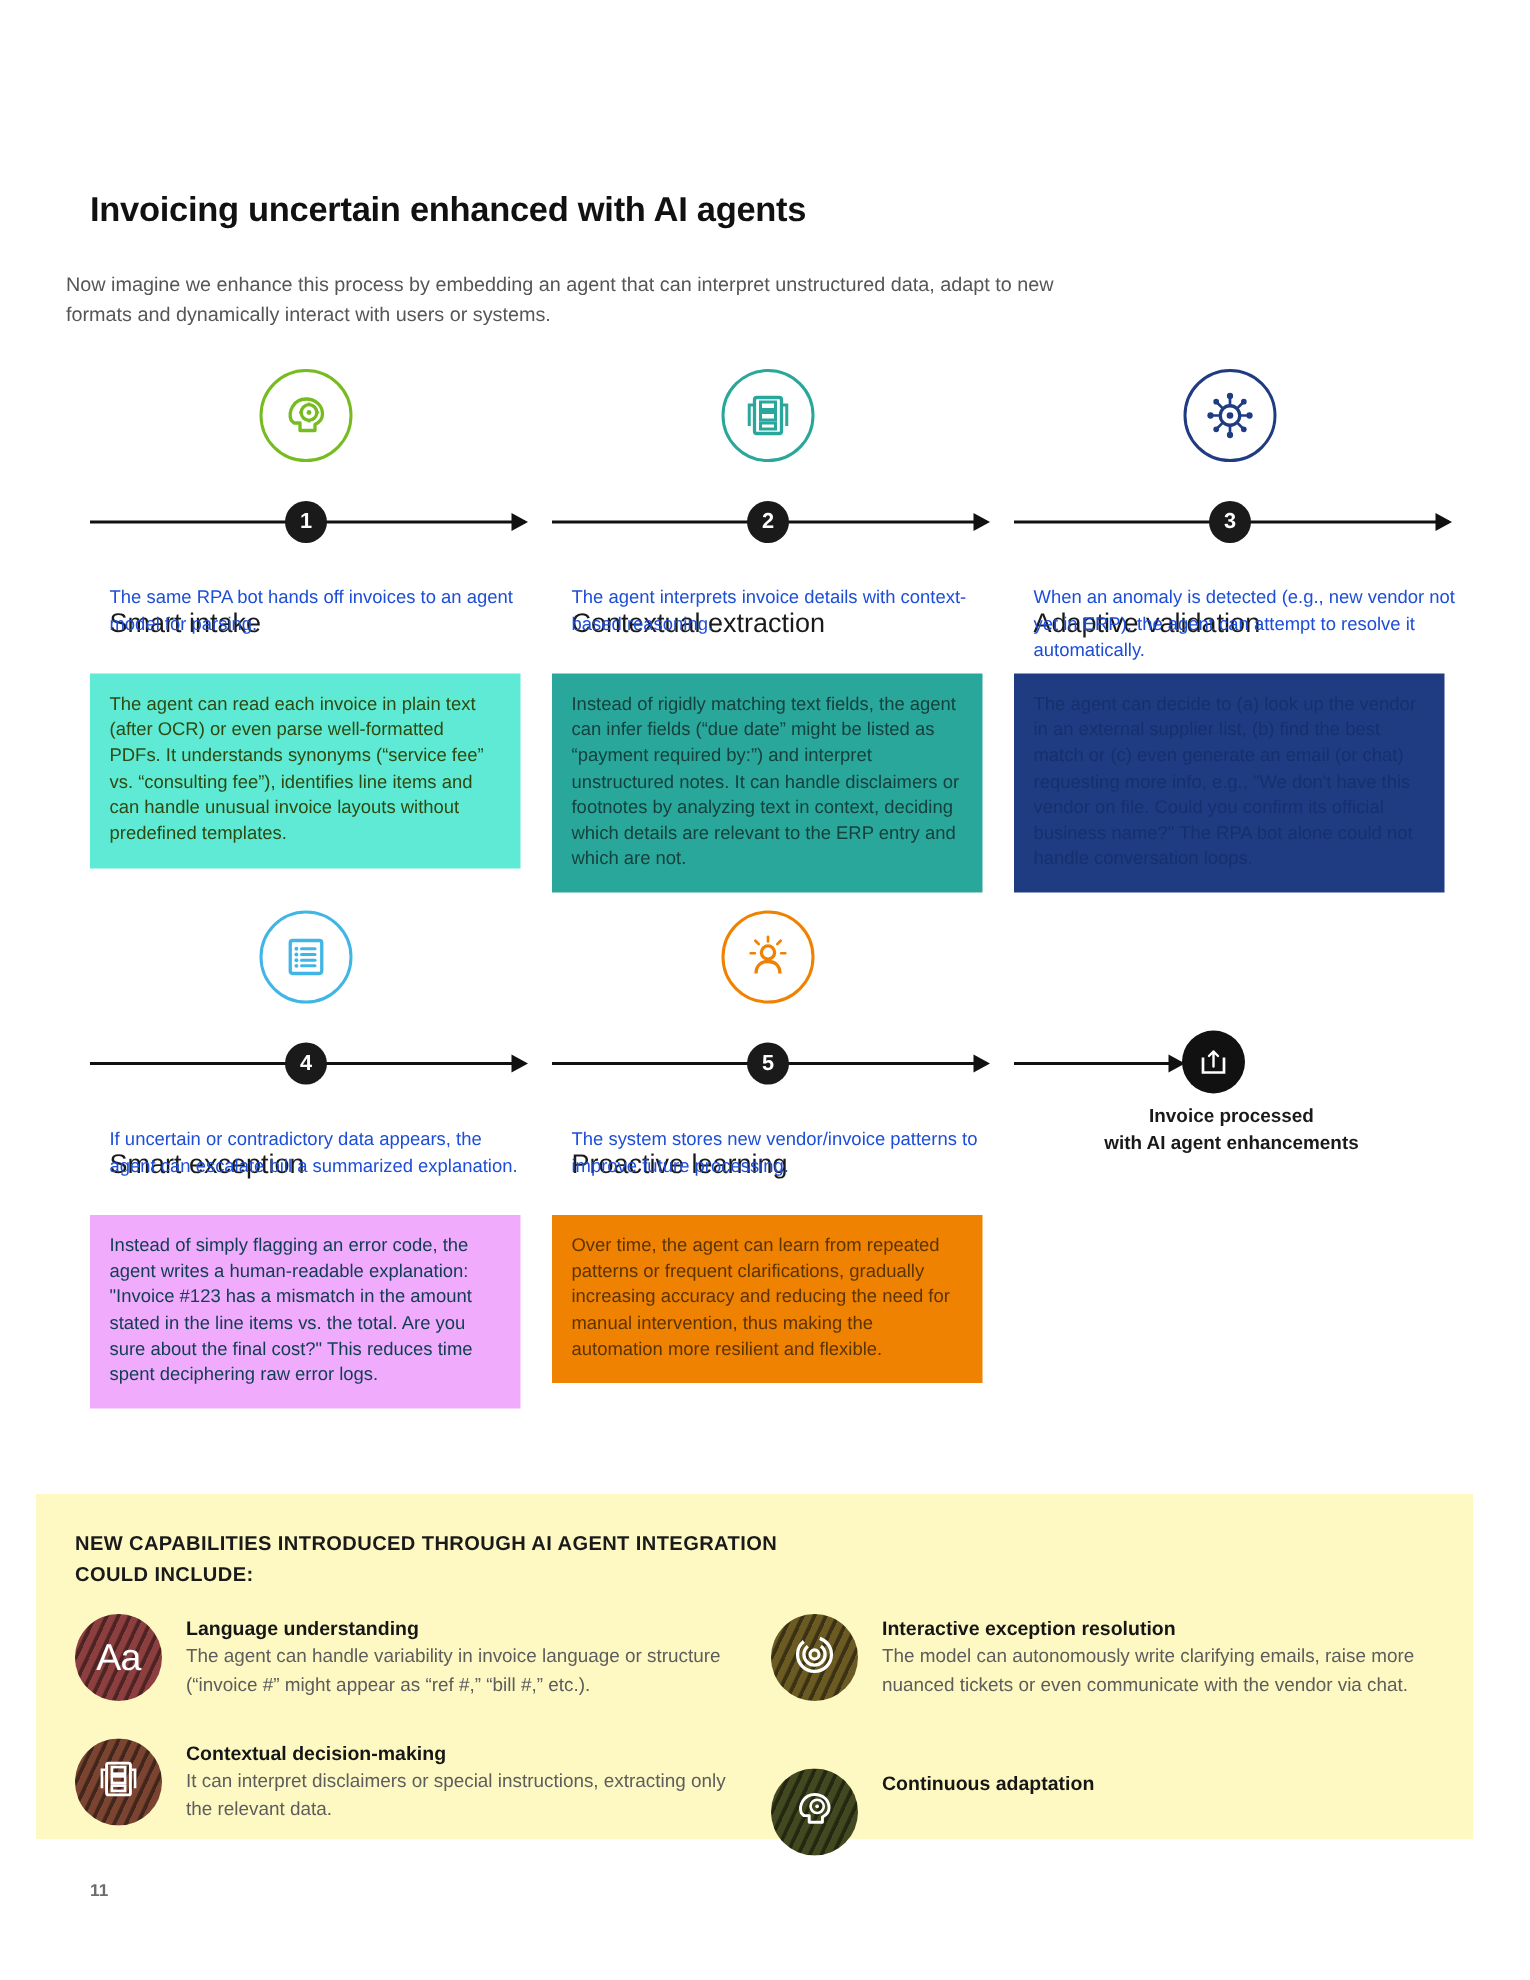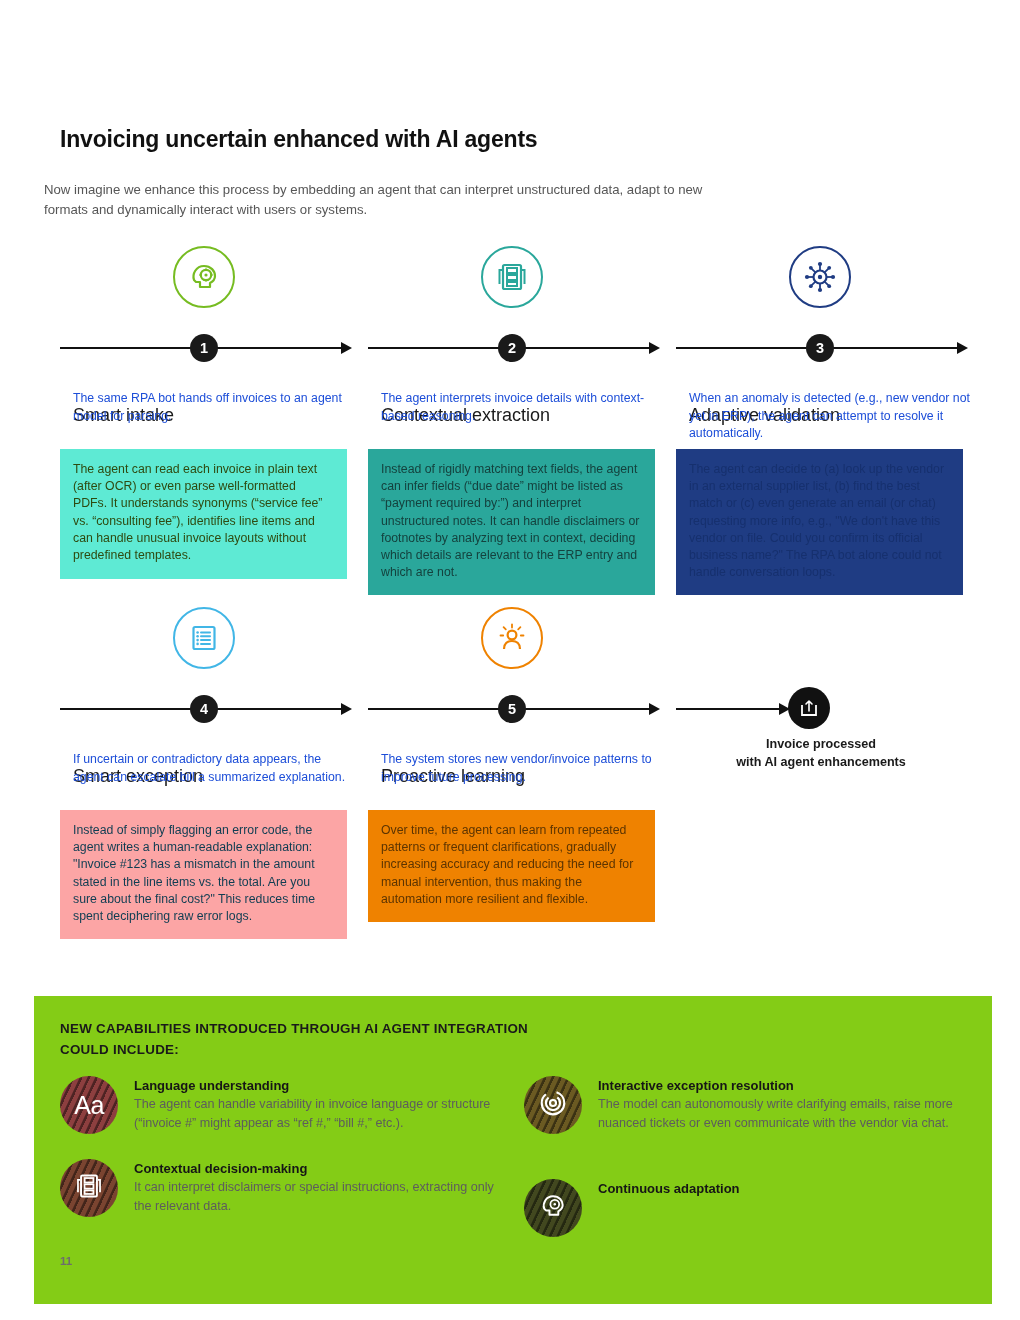--- a/index.html
+++ b/index.html
@@ -101,22 +101,22 @@
     width: 42px; height: 42px; border-radius: 50%; background: #111;
     display: flex; align-items: center; justify-content: center;
   }
   .term-label {
     position: absolute; top: 128px; left: 0; width: 290px; text-align: center;
     font-size: 12.6px; font-weight: bold; line-height: 18px; color: #1a1a1a;
   }
 
   
   .panel {
-    position: absolute; left: 34px; top: 996px; width: 958px; height: 308px;
-    background: #84cc16;
+    position: absolute; left: 24px; top: 996px; width: 958px; height: 230px;
+    background: #fef9c3;
   }
   .panel-title {
     position: absolute; left: 26px; top: 22px; width: 520px;
     font-size: 13.4px; font-weight: bold; letter-spacing: .02em;
     line-height: 21px; color: #1a1a1a; text-transform: uppercase;
   }
   .cap {
     position: absolute; width: 440px; display: flex; gap: 16px;
   }
   .cap-badge {
@@ -257,21 +257,21 @@
           </g>
         </svg>
       </div>
       <div class="arrow-band">
         <div class="arrow-line"></div>
         <div class="arrow-head"></div>
         <div class="num-badge">4</div>
       </div>
       <div class="step-head">Smart exception</div>
       <div class="step-desc">If uncertain or contradictory data appears, the agent can escalate bill a summarized explanation.</div>
-      <div class="callout" id="co4" style="background: #fca5a5; color: rgb(15, 61, 82);">Instead of simply flagging an error code, the agent writes a human-readable explanation: "Invoice #123 has a mismatch in the amount stated in the line items vs. the total. Are you sure about the final cost?" This reduces time spent deciphering raw error logs.</div>
+      <div class="callout" id="co4" style="background: #f0abfc; color: rgb(15, 61, 82);">Instead of simply flagging an error code, the agent writes a human-readable explanation: "Invoice #123 has a mismatch in the amount stated in the line items vs. the total. Are you sure about the final cost?" This reduces time spent deciphering raw error logs.</div>
     </div>
 
     <div class="col c2">
       <div class="icon-circle" id="ic5" style="border-color: rgb(239, 130, 0);">
         <svg width="34" height="34" viewBox="0 0 34 34">
           <circle cx="17" cy="14" r="4.4" fill="none" stroke="#ef8200" stroke-width="2.2"></circle>
           <path d="M9 28 C9 22.5 12.6 20 17 20 C21.4 20 25 22.5 25 28" fill="none" stroke="#ef8200" stroke-width="2.2"></path>
           <g stroke="#ef8200" stroke-width="1.8" stroke-linecap="round">
             <line x1="17" y1="3.5" x2="17" y2="6.6"></line>
             <line x1="8.6" y1="6.2" x2="10.8" y2="8.4"></line>

